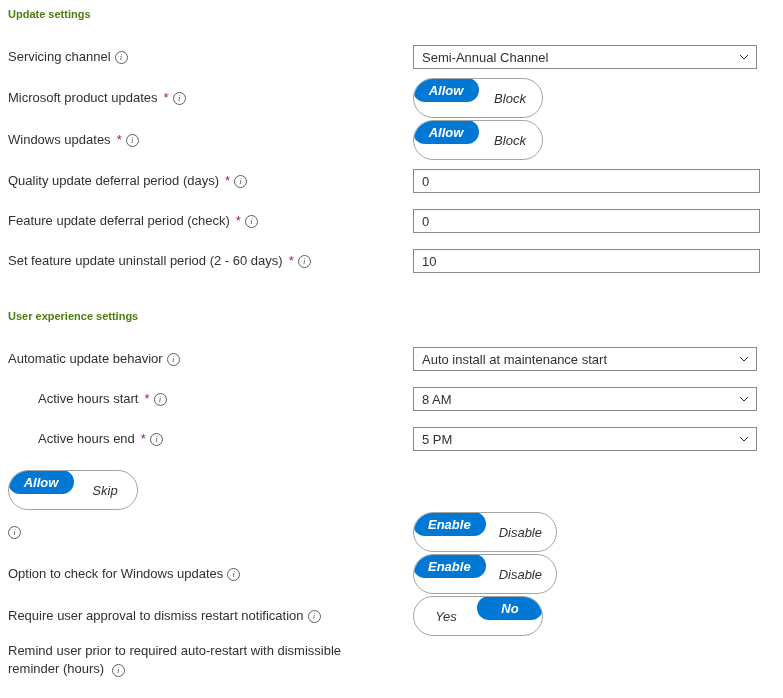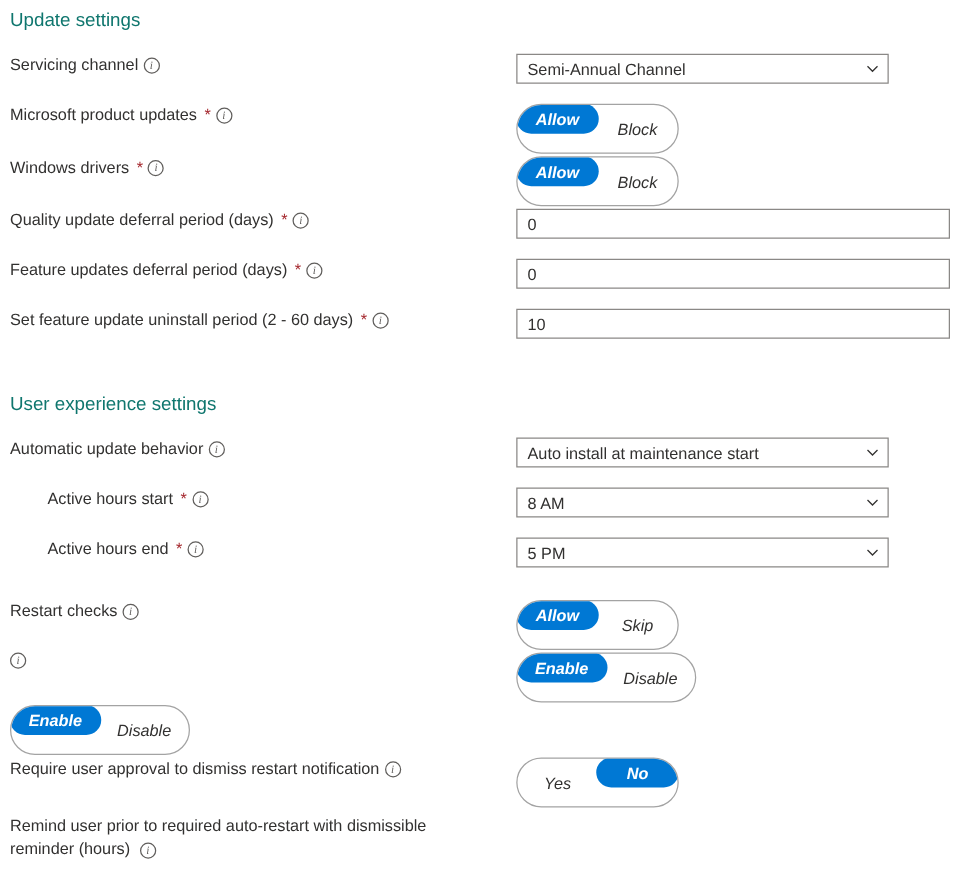--- a/index.html
+++ b/index.html
@@ -6,28 +6,28 @@
   body {
     font-family: "Segoe UI", Arial, sans-serif;
     font-size: 13px;
     color: #323130;
     margin: 0;
     padding: 8px 8px 8px 8px;
     width: 783px;
     background: #fff;
   }
   .section-header {
-    font-size: 15px;
-    font-weight: 400;
-    color: #0f766e;
+    font-size: 11px;
+    font-weight: 700;
+    color: #4d7c0f;
     margin: 0 0 18px 0;
   }
   .row {
     display: flex;
-    align-items: flex-start;
+    align-items: center;
     min-height: 38px;
     margin-bottom: 2px;
   }
   .row.tall { min-height: 38px; }
   .label-col {
     width: 405px;
     padding-right: 8px;
     display: flex;
     align-items: center;
     flex-wrap: wrap;
@@ -51,21 +51,21 @@
     font-style: italic;
     font-family: Georgia, serif;
     position: relative;
     top: 0px;
   }
   .info-icon::before { content: "i"; }
   .control-col {
     flex: 1;
   }
   .select {
-    width: 298px;
+    width: 344px;
     height: 24px;
     border: 1px solid #8a8886;
     background: #fff;
     padding: 0 24px 0 8px;
     font-size: 13px;
     color: #323130;
     position: relative;
     display: flex;
     align-items: center;
     cursor: pointer;
@@ -151,21 +151,21 @@
   <div class="control-col">
     <div class="pill">
       <span class="opt active">Allow</span>
       <span class="opt">Block</span>
     </div>
   </div>
 </div>
 
 <div class="row">
   <div class="label-col">
-    <span class="label-text">Windows drivers</span>
+    <span class="label-text">Windows updates</span>
     <span class="req">*</span>
     <span class="info-icon"></span>
   </div>
   <div class="control-col">
     <div class="pill">
       <span class="opt active">Allow</span>
       <span class="opt">Block</span>
     </div>
   </div>
 </div>
@@ -176,21 +176,21 @@
     <span class="req">*</span>
     <span class="info-icon"></span>
   </div>
   <div class="control-col">
     <input class="text-input" value="0" style="">
   </div>
 </div>
 
 <div class="row">
   <div class="label-col">
-    <span class="label-text">Feature updates deferral period (days)</span>
+    <span class="label-text">Feature update deferral period (check)</span>
     <span class="req">*</span>
     <span class="info-icon"></span>
   </div>
   <div class="control-col">
     <input class="text-input" value="0" style="">
   </div>
 </div>
 
 <div class="row">
   <div class="label-col">
@@ -256,24 +256,20 @@
             <path d="M2 4 L6 8 L10 4" stroke="#323130" stroke-width="1" fill="none"></path>
           </svg>
         </span>
     </div>
   </div>
 </div>
 
 <div style="height:10px"></div>
 
 <div class="row">
-  <div class="label-col">
-    <span class="label-text">Restart checks</span>
-    <span class="info-icon"></span>
-  </div>
   <div class="control-col">
     <div class="pill">
       <span class="opt active">Allow</span>
       <span class="opt">Skip</span>
     </div>
   </div>
 </div>
 
 <div class="row">
   <div class="label-col">
@@ -281,20 +277,24 @@
   </div>
   <div class="control-col">
     <div class="pill">
       <span class="opt active">Enable</span>
       <span class="opt">Disable</span>
     </div>
   </div>
 </div>
 
 <div class="row">
+  <div class="label-col">
+    <span class="label-text">Option to check for Windows updates</span>
+    <span class="info-icon"></span>
+  </div>
   <div class="control-col">
     <div class="pill">
       <span class="opt active">Enable</span>
       <span class="opt">Disable</span>
     </div>
   </div>
 </div>
 
 <div class="row">
   <div class="label-col">

